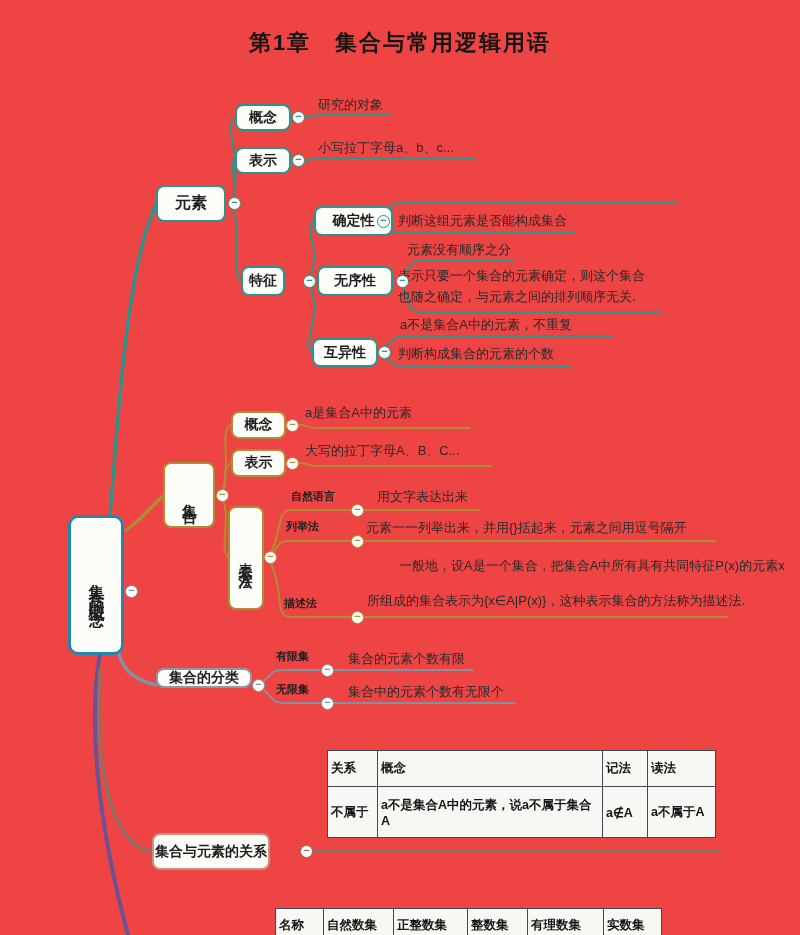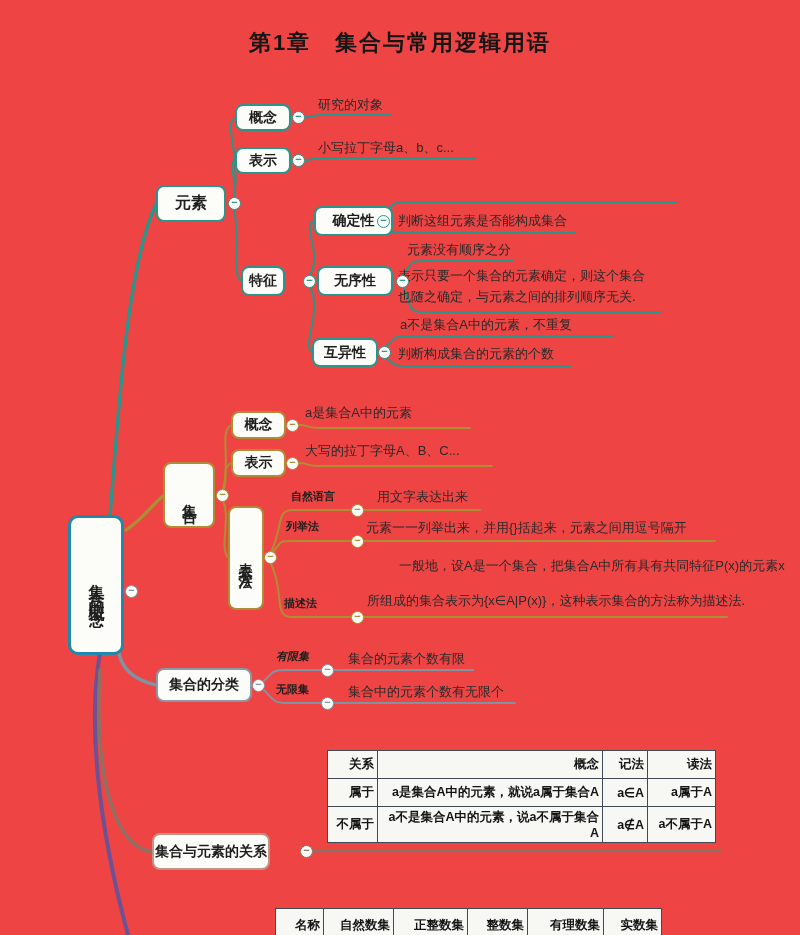--- a/index.html
+++ b/index.html
@@ -48,21 +48,21 @@
   .toggle::after{content:"−"; display:block;}
   .tg-t{border-color:#2a958a; color:#2a958a;}
   .tg-g{border-color:#af8d35; color:#af8d35;}
   .tg-s{border-color:#7f93a2; color:#7f93a2;}
   .tg-br{border-color:#8d7264; color:#8d7264;}
   table.grid{
     position:absolute; border-collapse:collapse; background:#f7f7f4;
     font-size:12.5px; font-weight:600; color:#141414; table-layout:fixed;
   }
   table.grid td, table.grid th{
-    border:1.6px solid #3f4a52; text-align:right; padding:2px 3px; overflow:hidden;
+    border:1.6px solid #3f4a52; text-align:left; padding:8px 3px; overflow:hidden;
     font-weight:600;
   }
 </style>
 </head>
 <body>
 
 <div id="canvas">
 
   <div class="title">第1章　集合与常用逻辑用语</div>
 
@@ -152,24 +152,24 @@
     <span>表示方法</span>
   </div>
   <div class="sublabel" style="left:291px; top:489px;">自然语言</div>
   <div class="leaf" style="left:377px; top:488px;">用文字表达出来</div>
   <div class="sublabel" style="left:286px; top:519px;">列举法</div>
   <div class="leaf" style="left:366px; top:519px;">元素一一列举出来，并用{}括起来，元素之间用逗号隔开</div>
   <div class="sublabel" style="left:284px; top:596px;">描述法</div>
   <div class="leaf" style="left:399px; top:557px;">一般地，设A是一个集合，把集合A中所有具有共同特征P(x)的元素x</div>
   <div class="leaf" style="left:367px; top:592px;">所组成的集合表示为{x∈A|P(x)}，这种表示集合的方法称为描述法.</div>
 
-  <div class="node slate-b" style="left:156px; top:668px; width:96px; height:34px;text-align:right;">
+  <div class="node slate-b" style="left:156px; top:668px; width:96px; height:20px;text-align:right;">
     <span>集合的分类</span>
   </div>
-  <div class="sublabel" style="left:276px; top:649px;font-style:italic;">有限集</div>
+  <div class="sublabel" style="left:276px; top:649px;">有限集</div>
   <div class="leaf" style="left:348px; top:650px;">集合的元素个数有限</div>
   <div class="sublabel" style="left:276px; top:682px;">无限集</div>
   <div class="leaf" style="left:348px; top:683px;">集合中的元素个数有无限个</div>
 
   <div class="node brown-b" style="left:152px; top:833px; width:118px; height:37px;">
     <span>集合与元素的关系</span>
   </div>
 
   <table class="grid" style="left:327px; top:750px; width:388px; height:88px;">
     <colgroup>
@@ -177,26 +177,20 @@
         <col style="width:225px">
         <col style="width:45px">
         <col style="width:68px">
       </colgroup>
     <tbody>
         <tr style="height:28px">
       <th>关系</th>
       <th>概念</th>
       <th>记法</th>
       <th>读法</th>
-    </tr>
-    <tr style="height:28px">
-      <td>属于</td>
-      <td>a是集合A中的元素，就说a属于集合A</td>
-      <td>a∈A</td>
-      <td>a属于A</td>
     </tr>
     <tr style="height:32px">
       <td>不属于</td>
       <td>a不是集合A中的元素，说a不属于集合A</td>
       <td>a∉A</td>
       <td>a不属于A</td>
     </tr>
   </tbody>
     </table>
 

